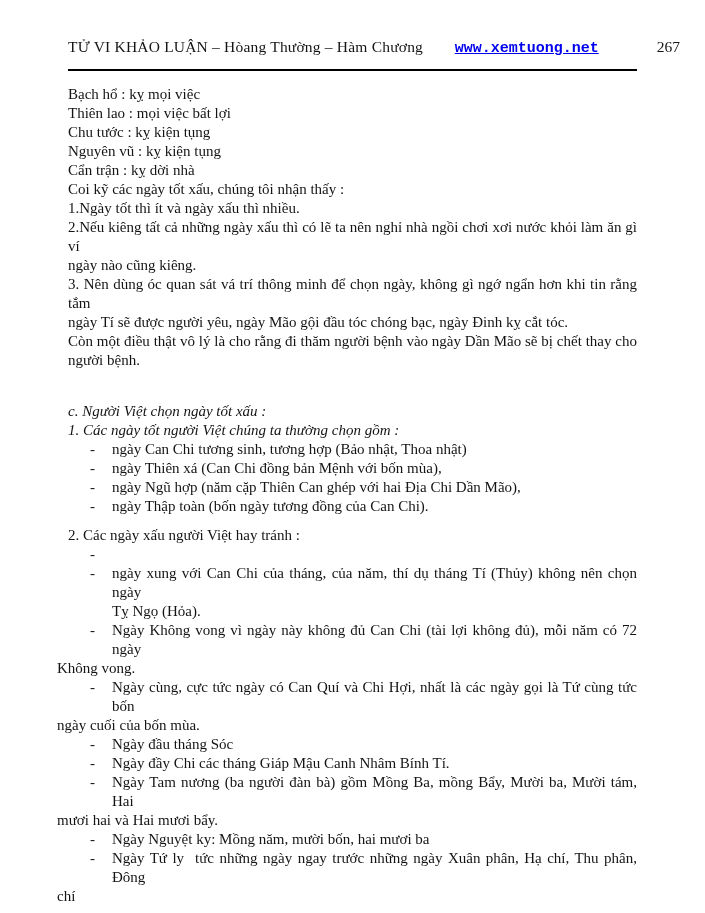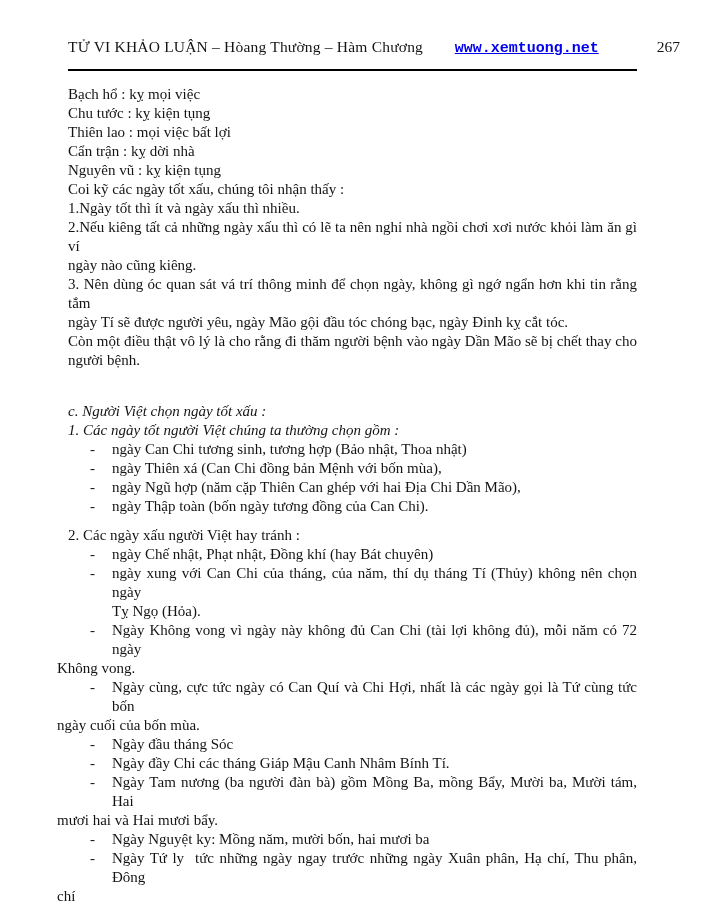--- a/index.html
+++ b/index.html
@@ -69,24 +69,24 @@
     <span class="h-title">TỬ VI KHẢO LUẬN – Hòang Thường – Hàm Chương</span>
     <a class="h-link">www.xemtuong.net</a>
     <span class="h-page">267</span>
   </div>
 
   <div class="rule"></div>
 
   <div class="doc">
       <div class="block blk-taboo-list">
         <div class="line">Bạch hổ : kỵ mọi việc</div>
+        <div class="line">Thiên lao : mọi việc bất lợi</div>
         <div class="line">Chu tước : kỵ kiện tụng</div>
-        <div class="line">Thiên lao : mọi việc bất lợi</div>
+        <div class="line">Nguyên vũ : kỵ kiện tụng</div>
         <div class="line">Cẩn trận : kỵ dời nhà</div>
-        <div class="line">Nguyên vũ : kỵ kiện tụng</div>
       </div>
       <div class="block blk-remarks">
         <div class="line">Coi kỹ các ngày tốt xấu, chúng tôi nhận thấy :</div>
         <div class="line">1.Ngày tốt thì ít và ngày xấu thì nhiều.</div>
         <div class="line j">2.Nếu kiêng tất cả những ngày xấu thì có lẽ ta nên nghỉ nhà ngồi chơi xơi nước khỏi làm ăn gì ví</div>
         <div class="line">ngày nào cũng kiêng.</div>
         <div class="line j">3. Nên dùng óc quan sát vá trí thông minh để chọn ngày, không gì ngớ ngẩn hơn khi tin rằng tắm</div>
         <div class="line">ngày Tí sẽ được người yêu, ngày Mão gội đầu tóc chóng bạc, ngày Đinh kỵ cắt tóc.</div>
         <div class="line j">Còn một điều thật vô lý là cho rằng đi thăm người bệnh vào ngày Dần Mão sẽ bị chết thay cho</div>
         <div class="line">người bệnh.</div>
@@ -94,21 +94,21 @@
       <div class="block blk-section-c">
         <div class="line it">c. Người Việt chọn ngày tốt xấu :</div>
         <div class="line it">1. Các ngày tốt người Việt chúng ta thường chọn gồm :</div>
         <div class="line bullet"><span class="dash">-</span><span>ngày Can Chi tương sinh, tương hợp (Bảo nhật, Thoa nhật)</span></div>
         <div class="line bullet"><span class="dash">-</span><span>ngày Thiên xá (Can Chi đồng bản Mệnh với bốn mùa),</span></div>
         <div class="line bullet"><span class="dash">-</span><span>ngày Ngũ hợp (năm cặp Thiên Can ghép với hai Địa Chi Dần Mão),</span></div>
         <div class="line bullet"><span class="dash">-</span><span>ngày Thập toàn (bốn ngày tương đồng của Can Chi).</span></div>
       </div>
       <div class="block blk-section-2">
         <div class="line">2. Các ngày xấu người Việt hay tránh :</div>
-        <div class="line bullet"><span class="dash">-</span><span>ngày Chế nhật, Phạt nhật, Đồng khí (hay Bát chuyên)</span></div>
+        <div class="line bullet"><span class="dash">-</span></div>
         <div class="line j bullet"><span class="dash">-</span><span>ngày xung với Can Chi của tháng, của năm, thí dụ tháng Tí (Thủy) không nên chọn ngày</span></div>
         <div class="line ind-text">Tỵ Ngọ (Hỏa).</div>
         <div class="line j bullet"><span class="dash">-</span><span>Ngày Không vong vì ngày này không đủ Can Chi (tài lợi không đủ), mỗi năm có 72 ngày</span></div>
         <div class="line ind-out">Không vong.</div>
         <div class="line j bullet"><span class="dash">-</span><span>Ngày cùng, cực tức ngày có Can Quí và Chi Hợi, nhất là các ngày gọi là Tứ cùng tức bốn</span></div>
         <div class="line ind-out">ngày cuối của bốn mùa.</div>
         <div class="line bullet"><span class="dash">-</span><span>Ngày đầu tháng Sóc</span></div>
         <div class="line bullet"><span class="dash">-</span><span>Ngày đầy Chi các tháng Giáp Mậu Canh Nhâm Bính Tí.</span></div>
         <div class="line j bullet"><span class="dash">-</span><span>Ngày Tam nương (ba người đàn bà) gồm Mồng Ba, mồng Bẩy, Mười ba, Mười tám, Hai</span></div>
         <div class="line ind-out">mươi hai và Hai mươi bẩy.</div>

